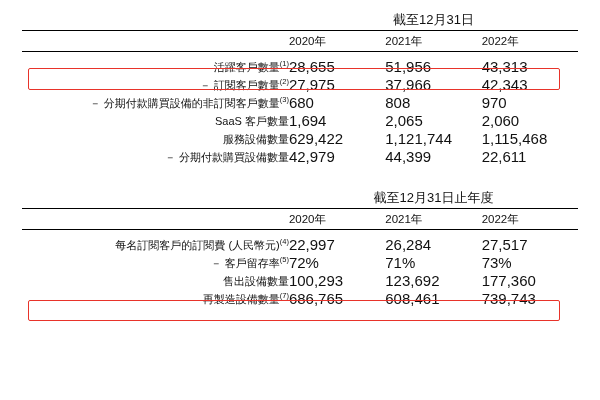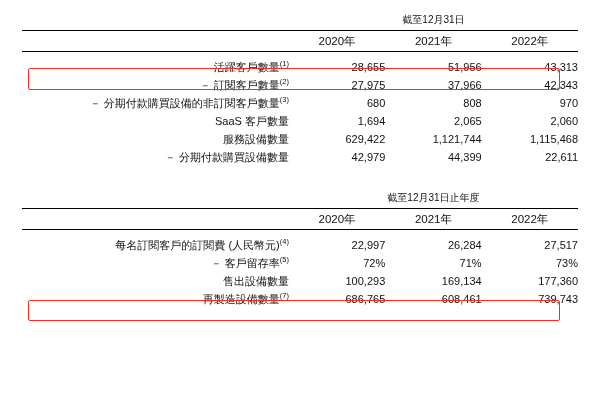--- a/index.html
+++ b/index.html
@@ -27,45 +27,44 @@
     table-layout: fixed;
   }
   table.tbl td, table.tbl th {
     padding: 0;
     font-weight: normal;
     vertical-align: bottom;
   }
   .c-label { width: 48%; }
   .c-num { width: 17.33%; }
   .num {
-    text-align: right;
-    font-size: 11px;
+    font-size: 15px;
     line-height: 18px;
     padding-right: 4px;
     font-family: "Liberation Sans", sans-serif;
     white-space: nowrap;
     margin-top: 8px;
   }
   .lbl {
     text-align: right;
     font-size: 11px;
     line-height: 18px;
     white-space: nowrap;
   }
   .bold { font-weight: bold; }
   .indent { padding-left: 26px; }
   .hdr-span {
     text-align: center;
-    font-size: 10px;
+    font-size: 13px;
     font-weight: bold;
     line-height: 20px;
     padding-bottom: 2px;
   }
   .hdr-year {
-    text-align: center;
+    text-align: left;
     font-size: 11.5px;
     font-weight: bold;
     line-height: 20px;
     padding-right: 4px;
     padding-bottom: 3px;
   }
   .rule-top td {
     border-top: 1px solid #000000;
     height: 0;
     padding: 0;
@@ -210,21 +209,21 @@
     </tr>
     <tr>
       <td class="lbl indent"><span>－ 客戶留存率</span><span class="sup">(5)</span></td>
       <td class="num">72%</td>
       <td class="num">71%</td>
       <td class="num">73%</td>
     </tr>
     <tr>
       <td class="lbl bold"><span>售出設備數量</span><span class="sup"></span></td>
       <td class="num bold">100,293</td>
-      <td class="num bold">169,134</td>
+      <td class="num bold">123,692</td>
       <td class="num bold">177,360</td>
     </tr>
     <tr>
       <td class="lbl"><span>再製造設備數量</span><span class="sup">(7)</span></td>
       <td class="num">686,765</td>
       <td class="num">608,461</td>
       <td class="num">739,743</td>
     </tr>
   </tbody>
     </table>

